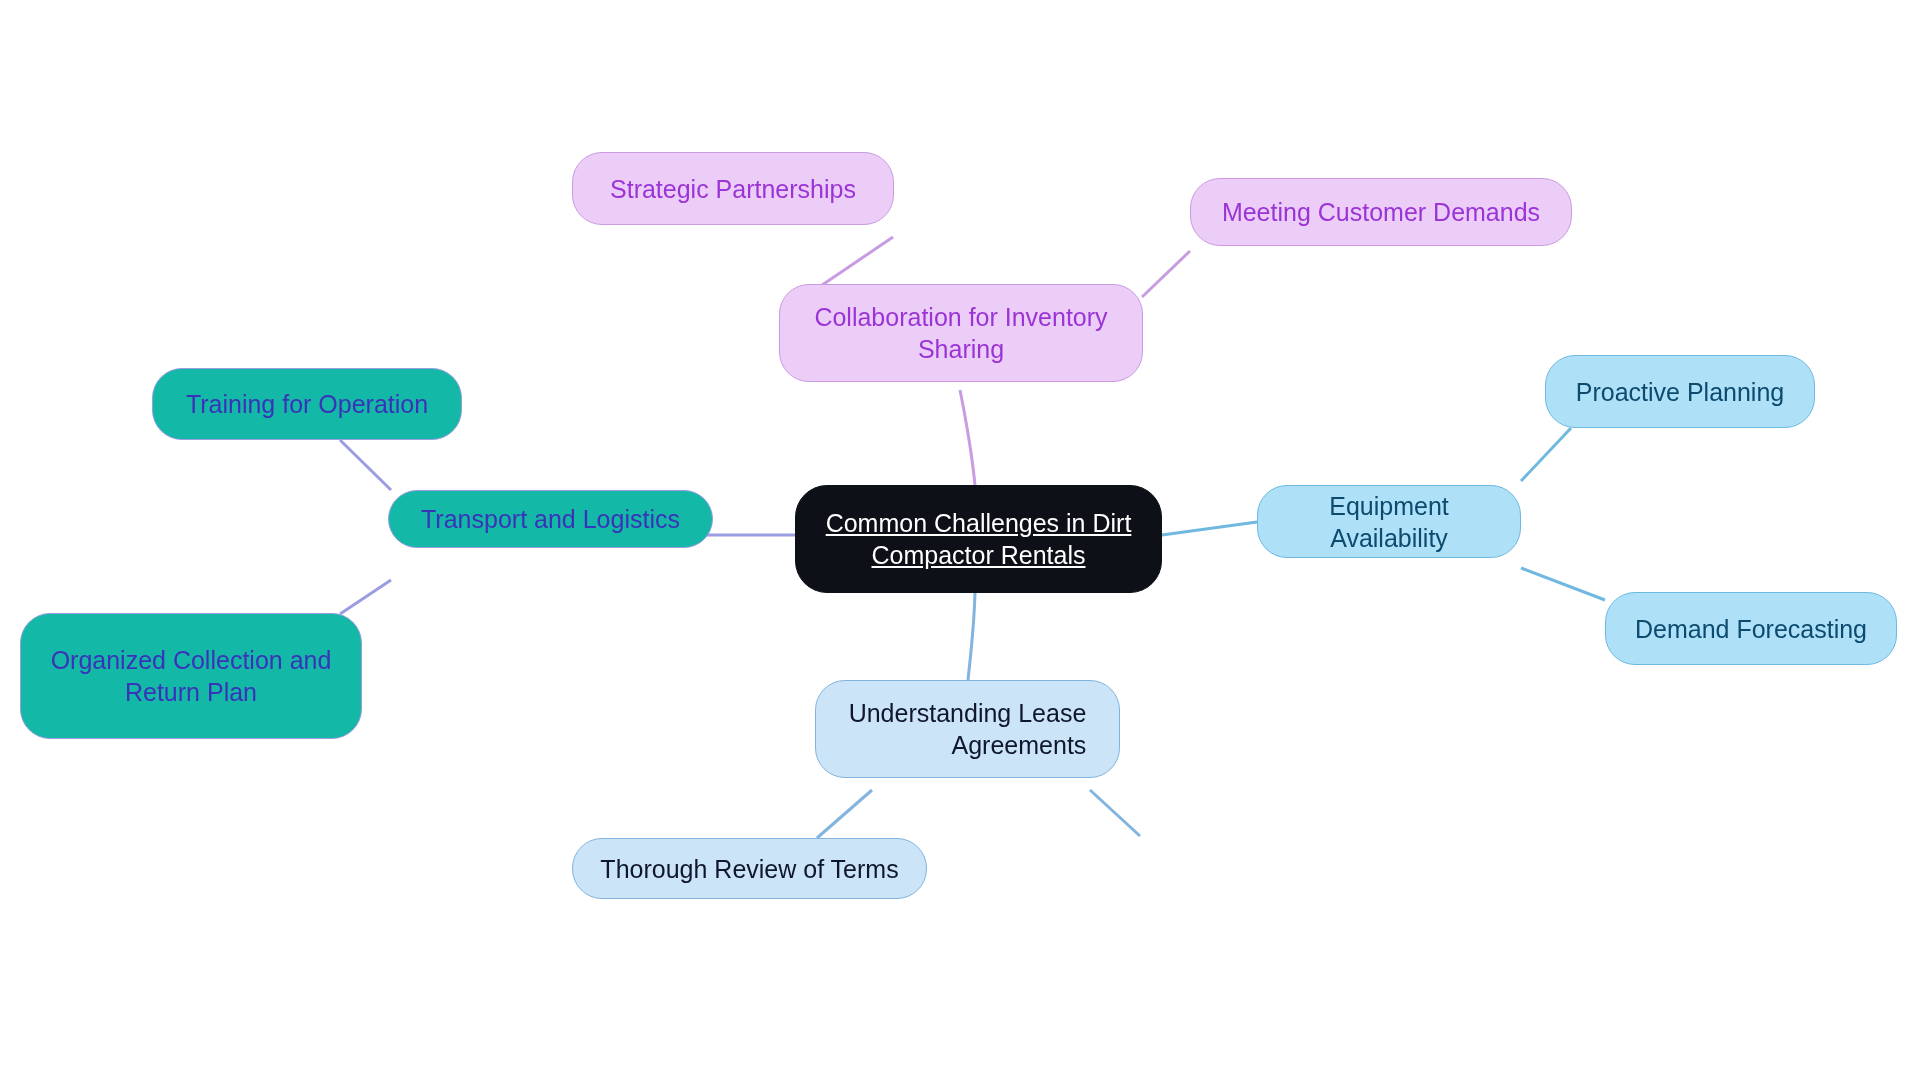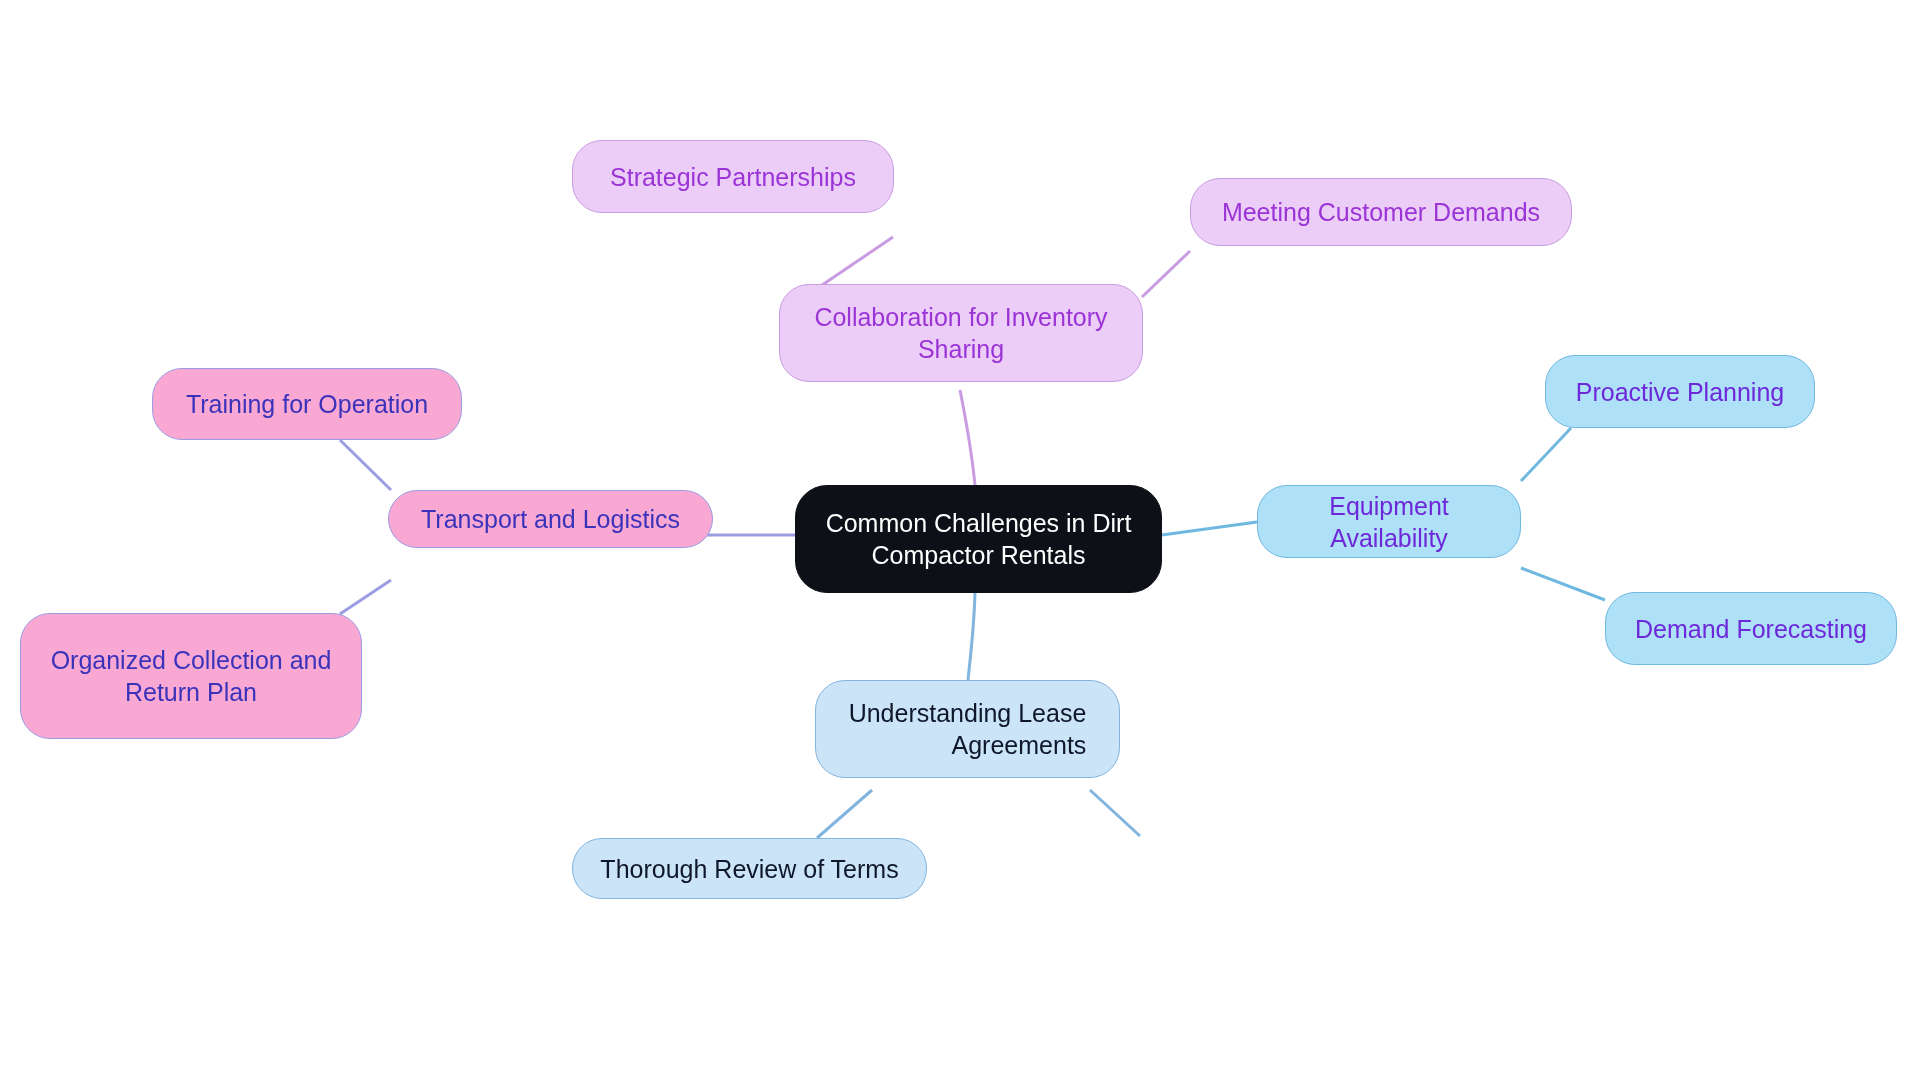--- a/index.html
+++ b/index.html
@@ -50,29 +50,29 @@
     font-size: 25px;
     border-radius: 32px;
   }
   .node-purple {
     background: #eccdf8;
     border-color: #c99ce2;
     color: #9b34d6;
     font-size: 25px;
   }
   .node-periwinkle {
-    background: #f9a8d4;
+    background: #14b8a6;
     border-color: #9b9ce2;
     color: #3a33ba;
     font-size: 25px;
   }
   .node-blue-mid {
     background: #aee0f8;
     border-color: #6fb8e0;
-    color: #6d28d9;
+    color: #0c4a6e;
     font-size: 25px;
   }
   .node-blue-light {
     background: #cce4f8;
     border-color: #81b4de;
     color: #0f172a;
     font-size: 25px;
     text-align: right;
   }
 </style>
@@ -101,27 +101,27 @@
 
     <path d="M 1521 568 L 1605 600" stroke="#6fb8e0" stroke-width="3" fill="none"></path>
 
     <path d="M 975 592 C 974 630 970 660 968 680" stroke="#81b4de" stroke-width="3" fill="none"></path>
 
     <path d="M 872 790 L 817 838" stroke="#81b4de" stroke-width="3" fill="none"></path>
 
     <path d="M 1090 790 L 1140 836" stroke="#81b4de" stroke-width="3" fill="none"></path>
   </svg>
 
-  <div class="node node-root" style="left:795px; top:485px; width:367px; height:108px;">Common Challenges in Dirt
+  <div class="node node-root" style="left:795px; top:485px; width:367px; height:108px;text-decoration:underline;">Common Challenges in Dirt
 Compactor Rentals</div>
 
   <div class="node node-purple" style="left:779px; top:284px; width:364px; height:98px;">Collaboration for Inventory
 Sharing</div>
 
-  <div class="node node-purple" style="left:572px; top:140px; width:322px; height:73px;">Strategic Partnerships</div>
+  <div class="node node-purple" style="left:572px; top:152px; width:322px; height:73px;">Strategic Partnerships</div>
 
   <div class="node node-purple" style="left:1190px; top:178px; width:382px; height:68px;">Meeting Customer Demands</div>
 
   <div class="node node-periwinkle" style="left:388px; top:490px; width:325px; height:58px;text-align:right;">Transport and Logistics</div>
 
   <div class="node node-periwinkle" style="left:152px; top:368px; width:310px; height:72px;">Training for Operation</div>
 
   <div class="node node-periwinkle" style="left:20px; top:613px; width:342px; height:126px;">Organized Collection and
 Return Plan</div>
 

